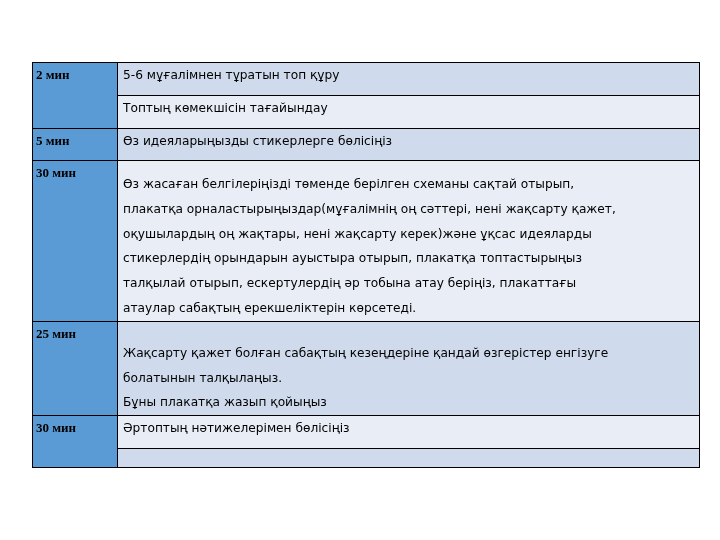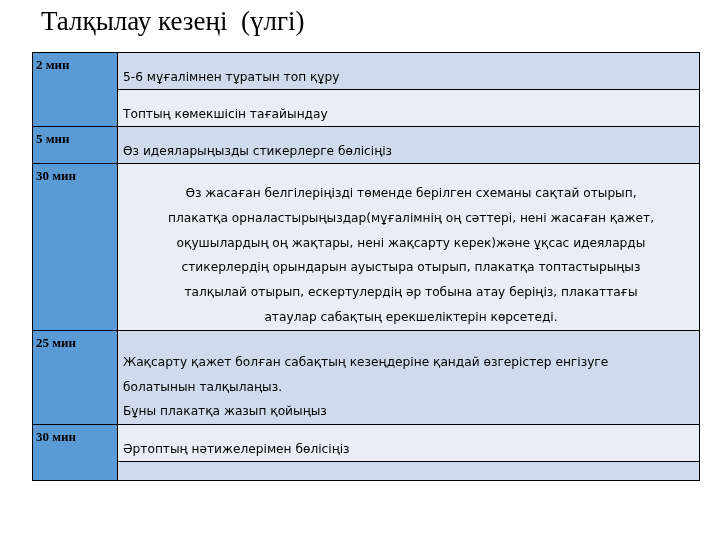--- a/index.html
+++ b/index.html
@@ -22,21 +22,21 @@
       top: 6px;
       font-family: "Liberation Serif", "DejaVu Serif", serif;
       font-size: 27px;
       color: #000000;
       white-space: pre;
       letter-spacing: 0px;
     }
     table.plan {
       position: absolute;
       left: 32px;
-      top: 52px;
+      top: 62px;
       width: 668px;
       border-collapse: collapse;
       table-layout: fixed;
       border: 1.5px solid #000000;
     }
     table.plan td {
       border: 1px solid #000000;
       padding: 0;
       vertical-align: top;
     }
@@ -56,32 +56,31 @@
       color: #000000;
       padding: 0 0 0 5px !important;
       line-height: 24.8px;
     }
     .bg-dark { background: #cfdbec; }
     .bg-light { background: #e9edf5; margin-left: 28px; }
     .cell-inner {
       display: block;
     }
     .pad-top-single {
-      padding-top: 12px;
+      padding-top: 0;
       line-height: 24px;
     }
     .multi {
       line-height: 24.8px;
     }
   </style>
 </head>
 <body>
 
 <div class="slide">
-  <div class="title">Талқылау кезеңі  (үлгі)</div>
 
   <table class="plan">
 
     <tbody>
         <tr style="height:33px;">
       <td class="time" rowspan="2">2 мин</td>
       <td class="content bg-dark">
         <span class="cell-inner pad-top-single">5-6 мұғалімнен тұратын топ құру</span>
       </td>
     </tr>
@@ -94,23 +93,23 @@
     <tr style="height:32px;">
       <td class="time">5 мин</td>
       <td class="content bg-dark">
         <span class="cell-inner pad-top-single">Өз идеяларыңызды стикерлерге бөлісіңіз</span>
       </td>
     </tr>
 
     <tr style="height:150px;">
       <td class="time">30 мин</td>
       <td class="content bg-light">
-        <div class="multi" style="padding-top:17px;text-align:center;">
+        <div class="multi" style="padding-top:11px;">
           <div>Өз жасаған белгілеріңізді төменде берілген схеманы сақтай отырып,</div>
-          <div>плакатқа орналастырыңыздар(мұғалімнің оң сәттері, нені жасаған қажет,</div>
+          <div>плакатқа орналастырыңыздар(мұғалімнің оң сәттері, нені жақсарту қажет,</div>
           <div>оқушылардың оң жақтары, нені жақсарту керек)және ұқсас идеяларды</div>
           <div>стикерлердің орындарын ауыстыра отырып, плакатқа топтастырыңыз</div>
           <div>талқылай отырып, ескертулердің әр тобына атау беріңіз, плакаттағы</div>
           <div>атаулар сабақтың ерекшеліктерін көрсетеді.</div>
         </div>
       </td>
     </tr>
 
     <tr style="height:75px;margin-top:48px;">
       <td class="time">25 мин</td>

